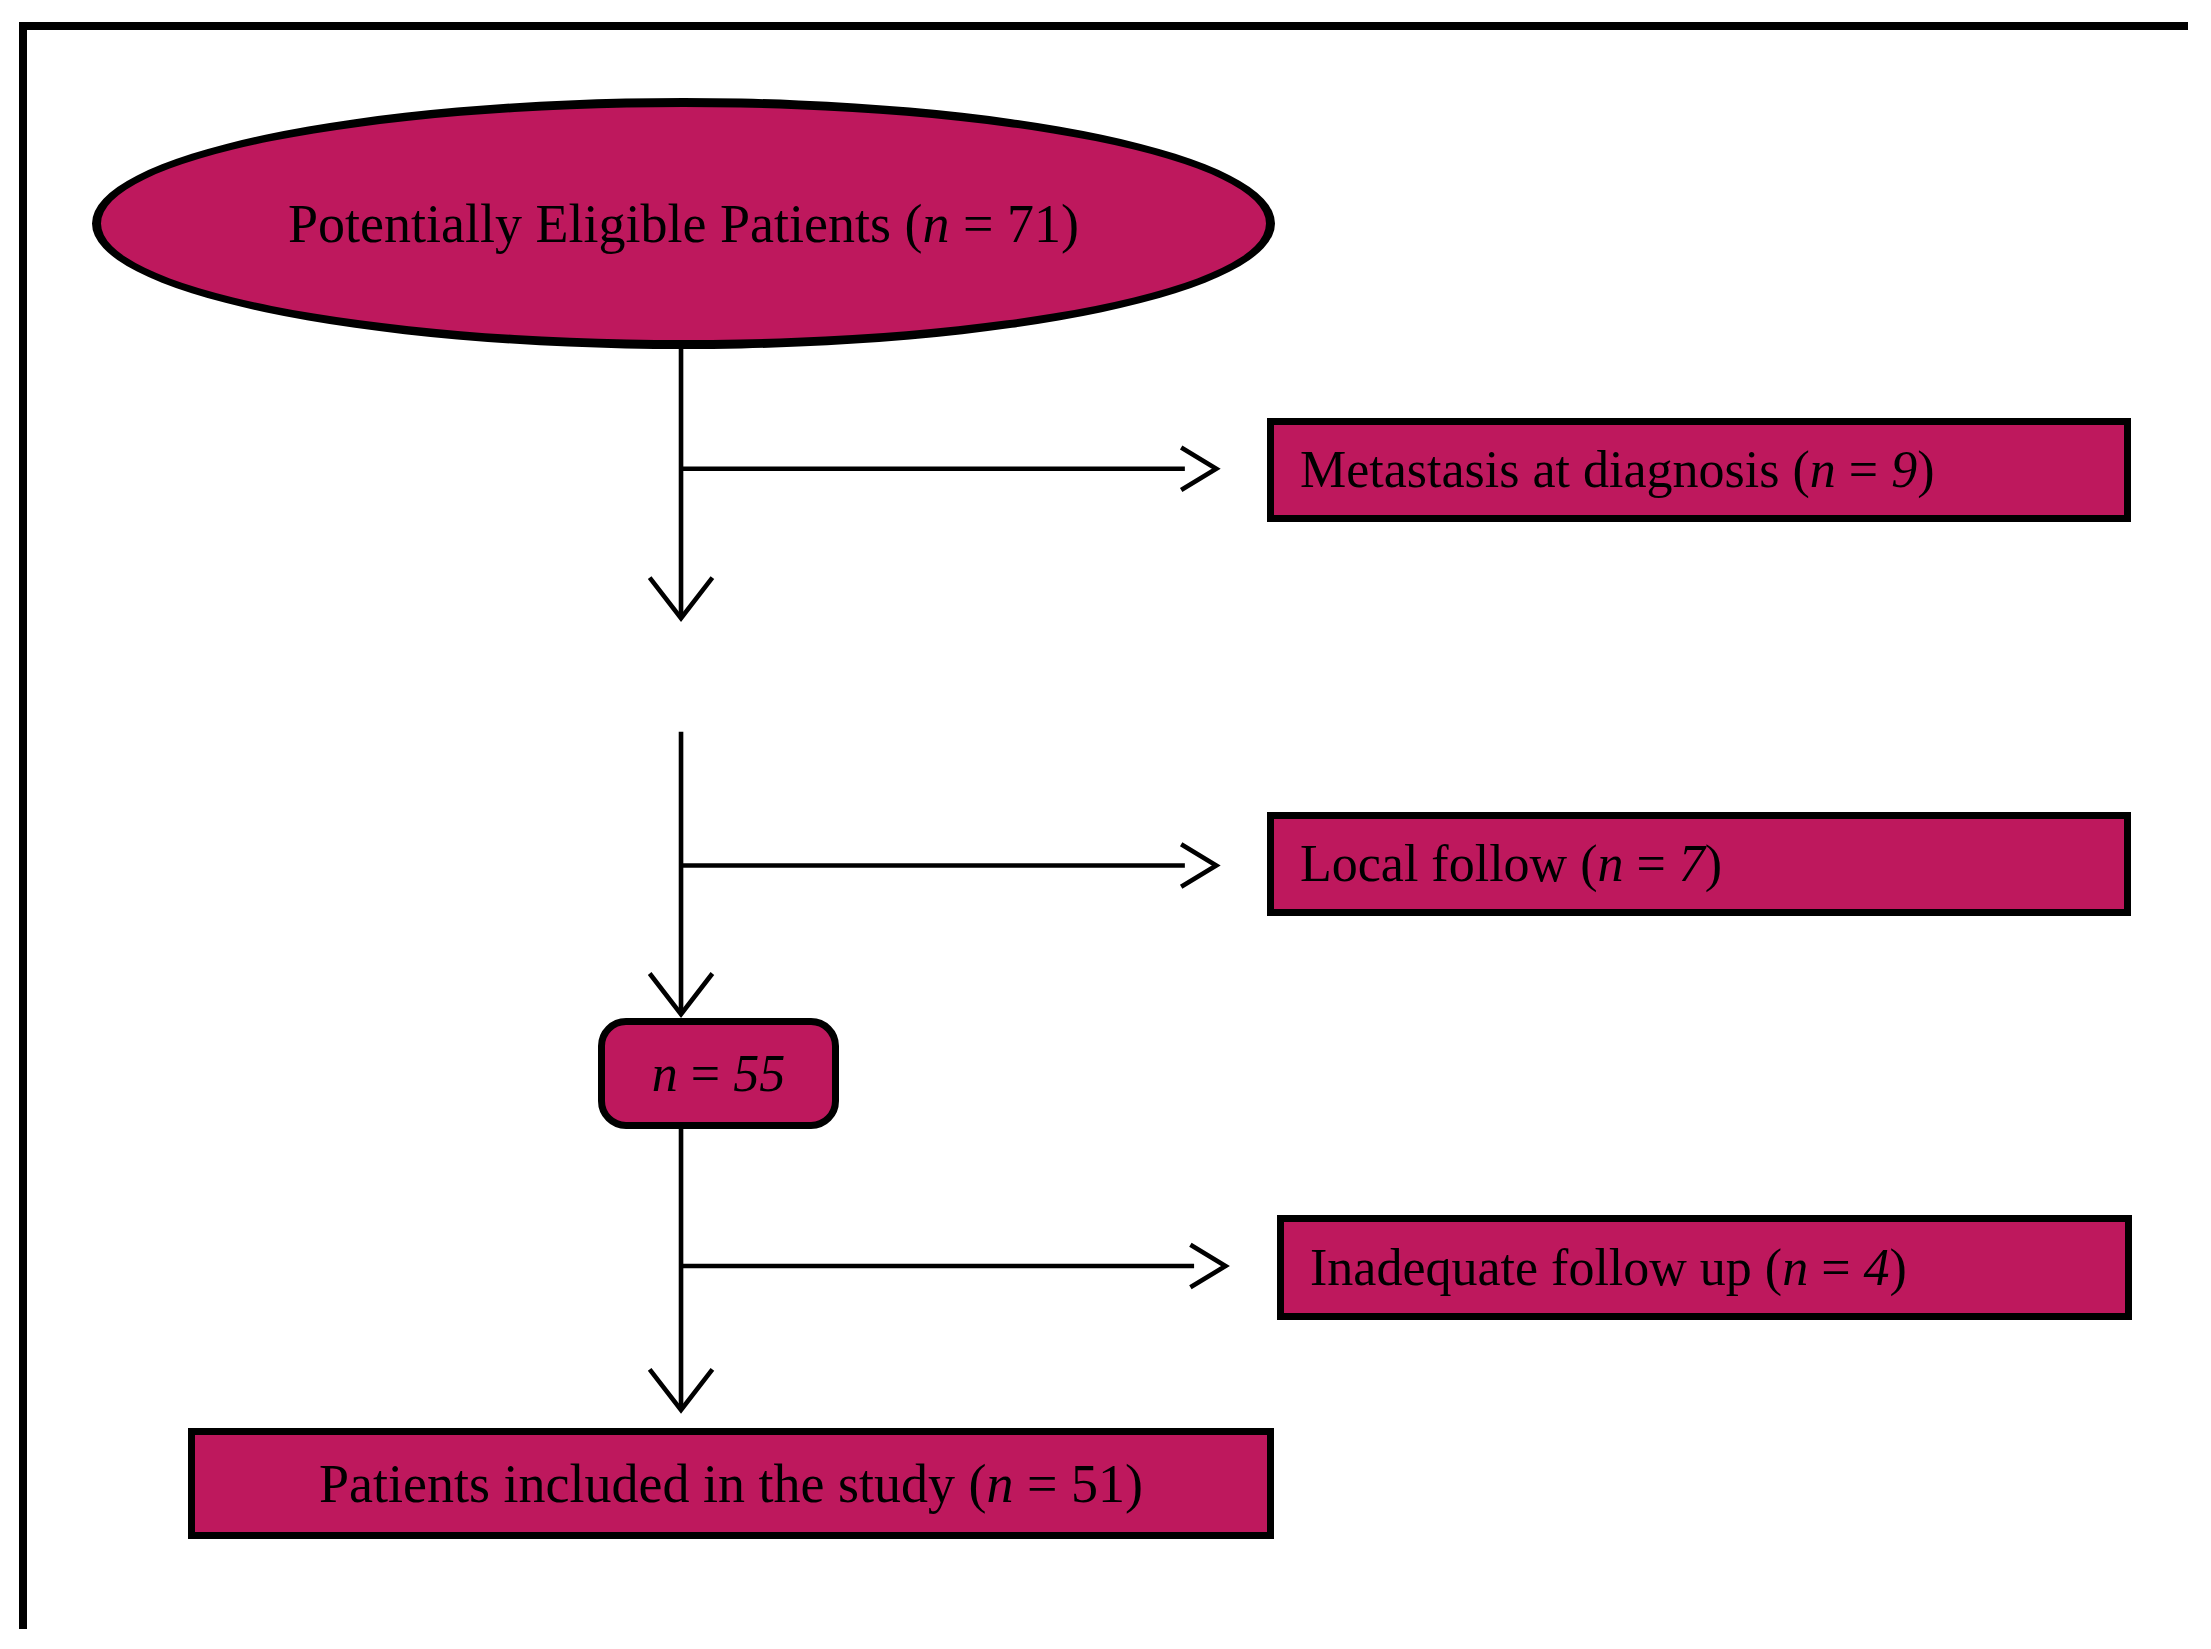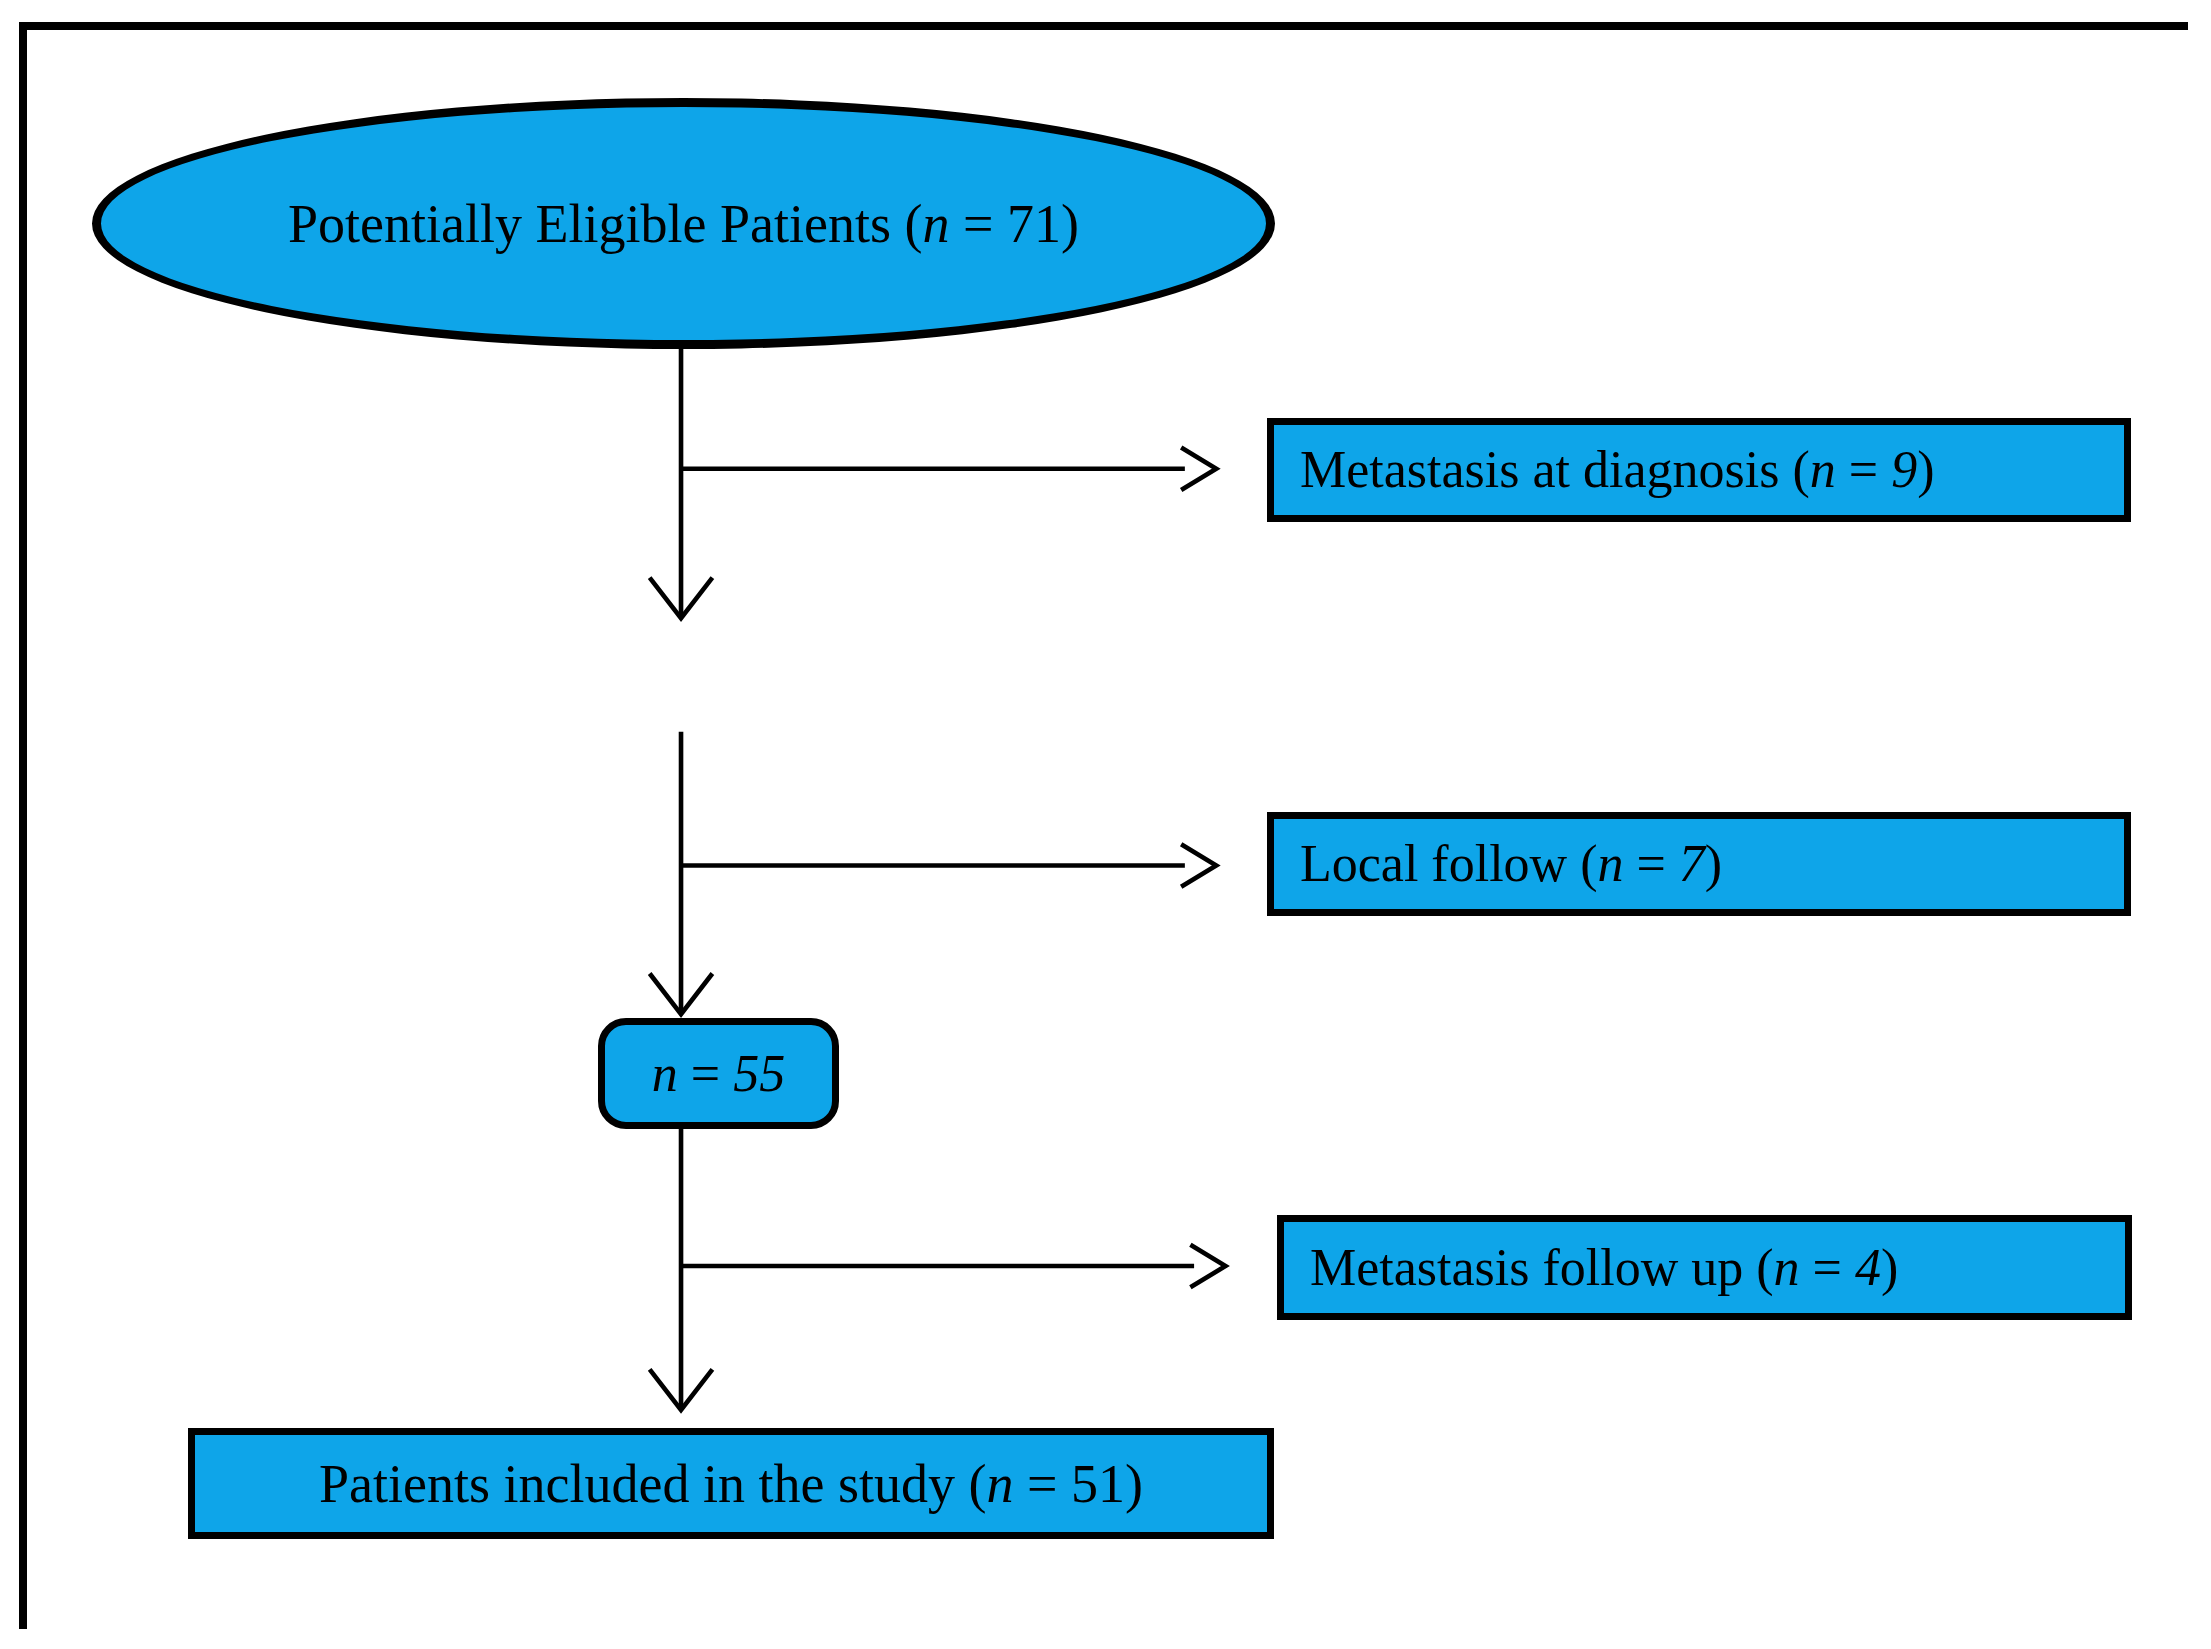--- a/index.html
+++ b/index.html
@@ -39,21 +39,21 @@
   svg.connectors path {
     stroke: #000000;
     stroke-width: 5;
     fill: none;
     stroke-linejoin: miter;
   }
   
   .node {
     position: absolute;
     box-sizing: border-box;
-    background: #0ea5e9;
+    background: #be185d;
     display: flex;
     align-items: center;
     font-size: 52px;
     line-height: 1;
   }
   .txt { white-space: pre; }
   .it { font-style: italic; }
 
   .ellipse {
     left: 92px; top: 98px;
@@ -121,21 +121,21 @@
 
   <div class="node box side" id="box-local">
     <span class="txt"><span>Local follow (</span><span class="it">n</span><span> = </span><span class="it">7</span><span>)</span></span>
   </div>
 
   <div class="node box mid-box" id="box-n55">
     <span class="txt"><span class="it">n</span><span> = </span><span class="it">55</span></span>
   </div>
 
   <div class="node box side" id="box-inadequate">
-    <span class="txt"><span>Metastasis follow up (</span><span class="it">n</span><span> = </span><span class="it">4</span><span>)</span></span>
+    <span class="txt"><span>Inadequate follow up (</span><span class="it">n</span><span> = </span><span class="it">4</span><span>)</span></span>
   </div>
 
   <div class="node box" id="box-included">
     <span class="txt"><span>Patients included in the study (</span><span class="it">n</span><span> = </span><span>51</span><span>)</span></span>
   </div>
 
 </div>
 
 
 </body></html>

